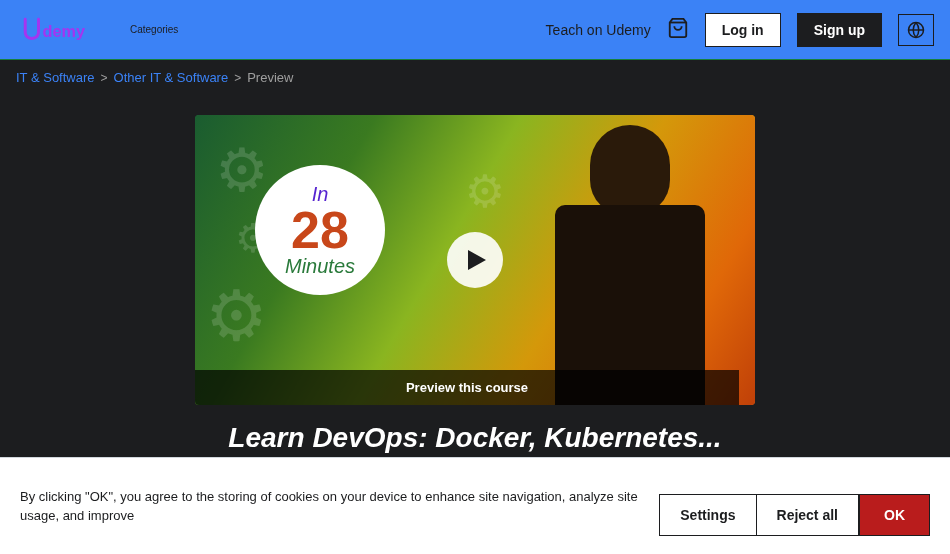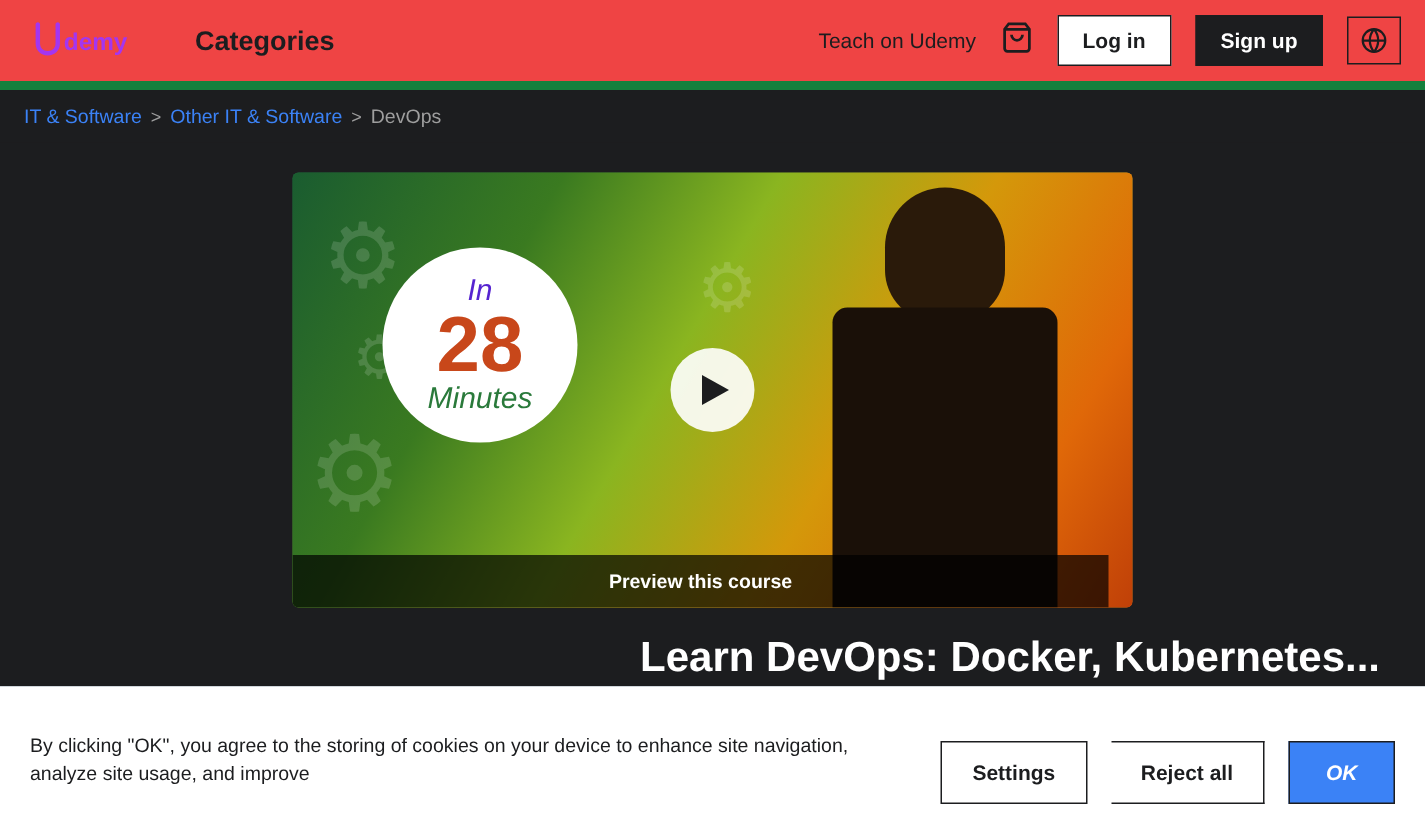--- a/index.html
+++ b/index.html
@@ -7,49 +7,49 @@
       width: 950px;
       height: 554px;
       overflow: hidden;
       font-family: -apple-system, BlinkMacSystemFont, 'Segoe UI', sans-serif;
       background: #1c1d1f;
       color: #fff;
     }
 
     
     .header {
-      background: #ef4444;
+      background: #3b82f6;
       display: flex;
       align-items: center;
       padding: 0 16px;
       height: 60px;
       gap: 12px;
-      border-bottom: 6px solid #15803d;
+      border-bottom: 1px solid #15803d;
     }
 
     .logo-area {
       display: flex;
       align-items: center;
       gap: 16px;
       flex-shrink: 0;
     }
 
     .logo-svg {
       width: 90px;
       height: 34px;
     }
 
     .categories-btn {
-      font-size: 18px;
+      font-size: 10px;
       color: #1c1d1f;
       background: none;
       border: none;
       cursor: pointer;
       white-space: nowrap;
-      font-weight: 700;
+      font-weight: 400;
       padding: 4px 8px;
     }
 
     .search-bar {
       flex: 1;
       max-width: 560px;
       display: flex;
       align-items: center;
       border: 2px solid #1c1d1f;
       border-radius: 25px;
@@ -247,21 +247,22 @@
       text-align: center;
       font-size: 13px;
       font-weight: 700;
       color: #fff;
     }
 
     
     .course-title-area {
       width: 100%;
       padding: 16px 30px 0 30px;
-      text-align: right;
+      text-align: center;
+      font-style: italic;
     }
 
     .course-title {
       font-size: 28px;
       font-weight: 700;
       color: #fff;
       line-height: 1.2;
     }
 
     
@@ -282,21 +283,21 @@
 
     .cookie-text {
       flex: 1;
       font-size: 13px;
       line-height: 1.5;
       color: #1c1d1f;
     }
 
     .cookie-buttons {
       display: flex;
-      gap: 16px;
+      gap: 0;
       flex-shrink: 0;
       margin-top: 18px;
     }
 
     .settings-btn {
       background: #fff;
       border: 1px solid #1c1d1f;
       padding: 12px 20px;
       font-size: 14px;
       font-weight: 700;
@@ -309,28 +310,27 @@
       border: 1px solid #1c1d1f;
       border-left: none;
       padding: 12px 20px;
       font-size: 14px;
       font-weight: 700;
       cursor: pointer;
       color: #1c1d1f;
     }
 
     .ok-btn {
-      background: #3b82f6;
+      background: #b91c1c;
       border: 1px solid #1c1d1f;
       padding: 12px 24px;
       font-size: 14px;
       font-weight: 700;
       cursor: pointer;
       color: #fff;
-      font-style: italic;
     }
 
     .star-color { color: #e59819; }
 
     
     .bottom-left-overlay {
       position: fixed;
       bottom: 60px;
       left: 0;
       background: rgba(28,29,31,0.9);
@@ -418,21 +418,21 @@
       </svg>
     </button>
   </div>
 </header>
 
 <nav class="breadcrumb">
   <a class="breadcrumb-link" href="#">IT &amp; Software</a>
   <span class="breadcrumb-sep">&gt;</span>
   <a class="breadcrumb-link" href="#">Other IT &amp; Software</a>
   <span class="breadcrumb-sep">&gt;</span>
-  <span class="breadcrumb-current">DevOps</span>
+  <span class="breadcrumb-current">Preview</span>
 </nav>
 
 <div class="main-content">
 
   <div class="video-container">
     <div class="video-bg"></div>
 
     <span class="gear-overlay" style="top:20px; left:20px;">⚙</span>
     <span class="gear-overlay" style="top:100px; left:40px; font-size:40px;">⚙</span>
     <span class="gear-overlay" style="top:160px; left:10px; font-size:70px;">⚙</span>

